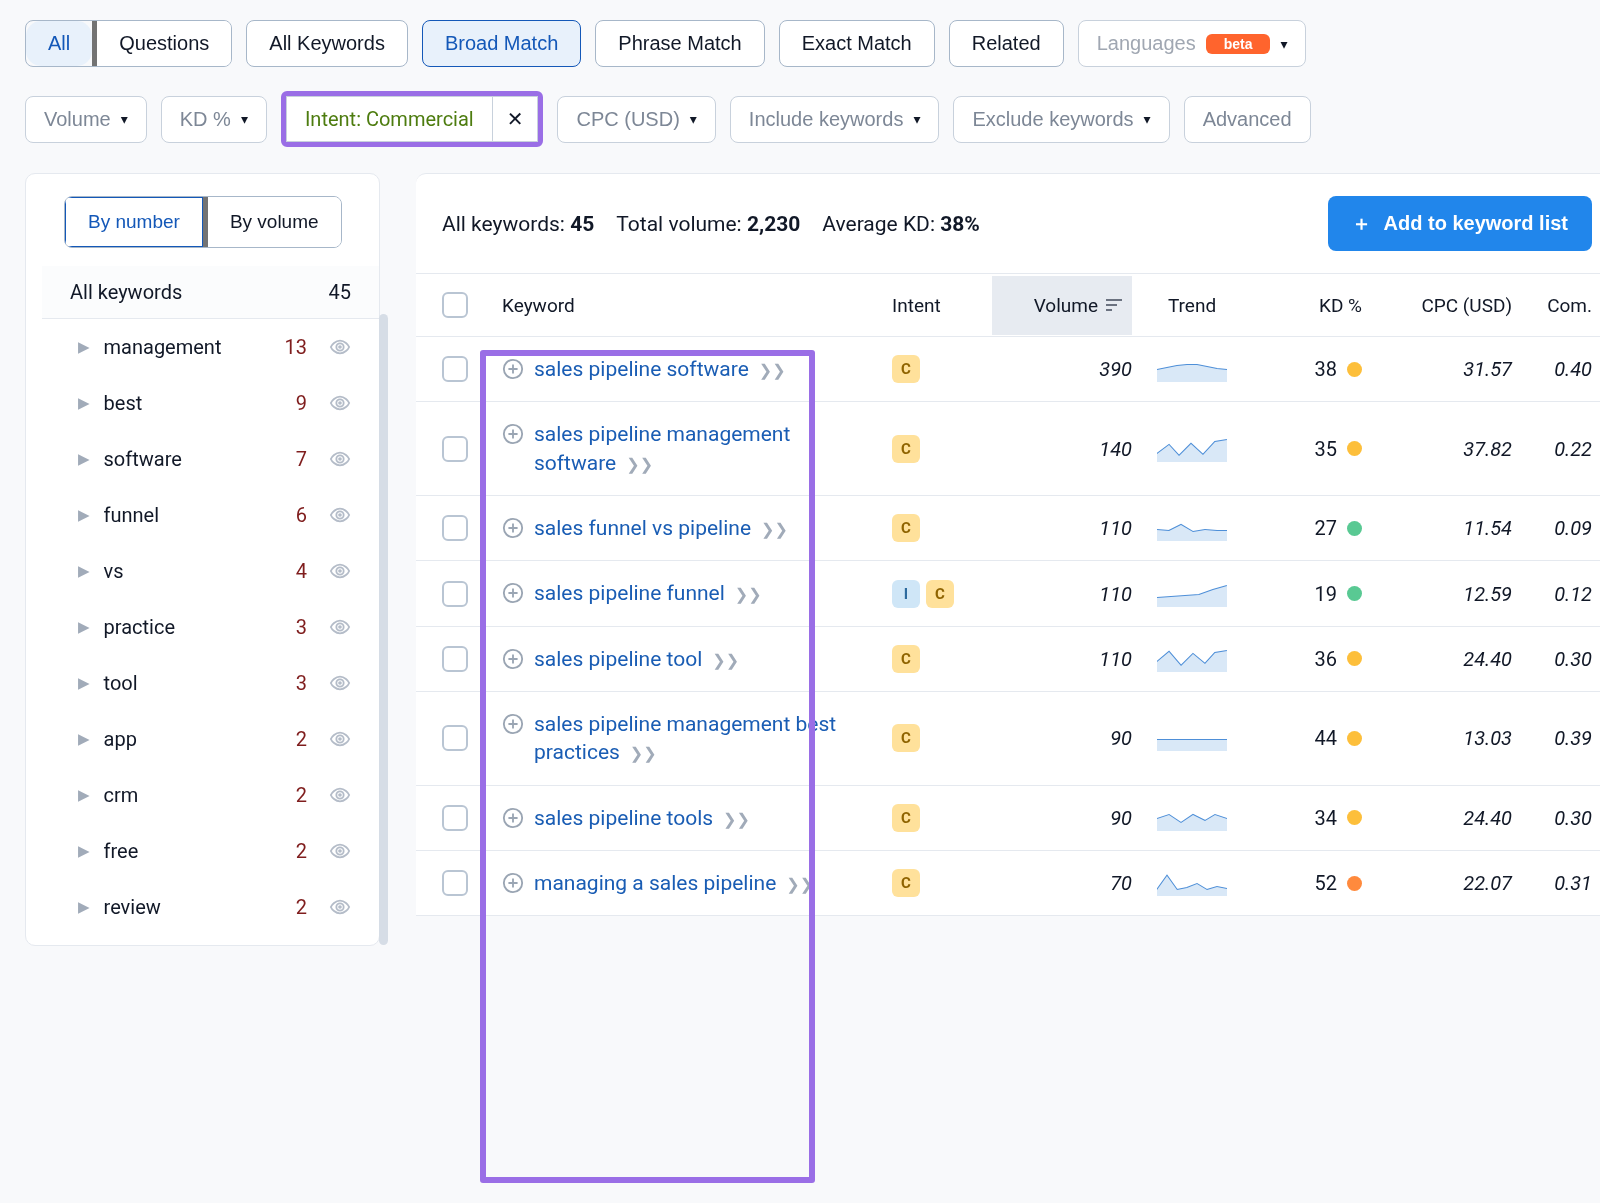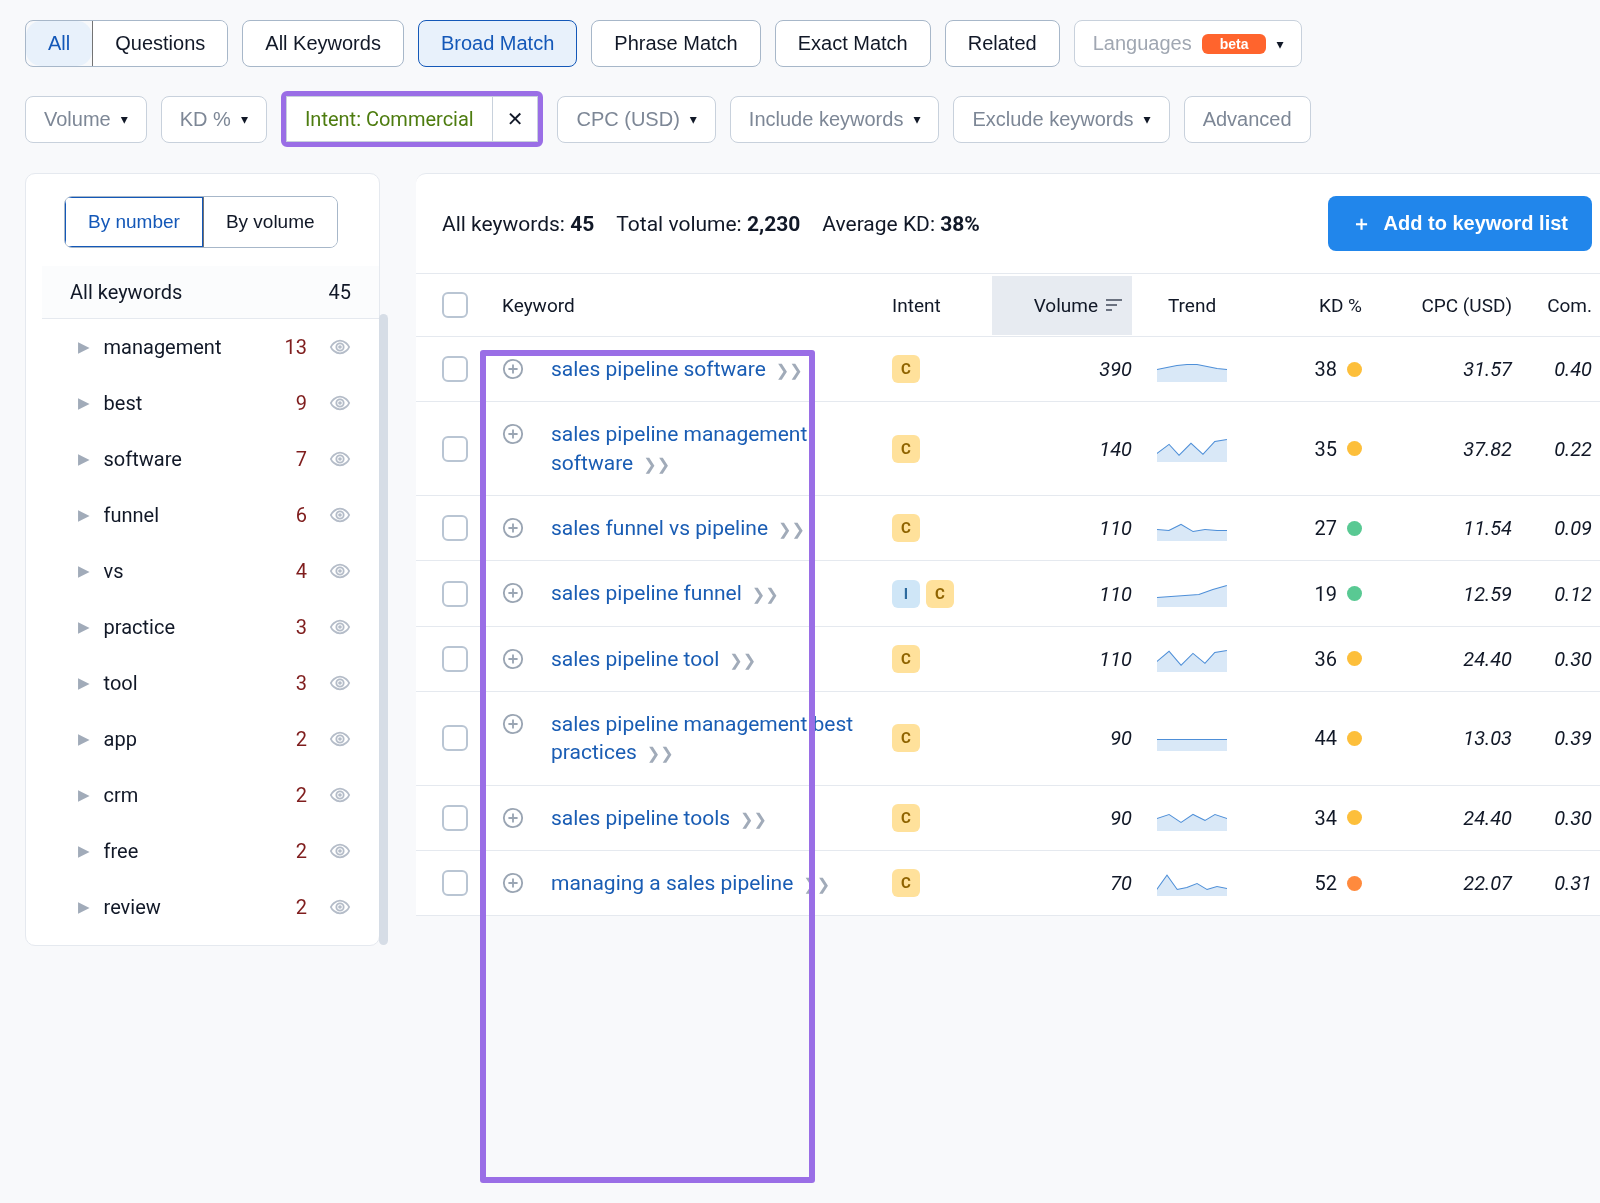--- a/index.html
+++ b/index.html
@@ -26,21 +26,21 @@
   overflow: hidden;
 }
 .seg-btn {
   padding: 11px 22px;
   background: #fff;
   color: #111827;
   border: none;
   font-size: 20px;
   cursor: pointer;
 }
-.seg-btn + .seg-btn { border-left: 1px solid #737373; }
+.seg-btn + .seg-btn { border-left: 5px solid #737373; }
 .seg-btn.active { background: #e8f1fb; color: #1458b8; border-radius: 15px; }
 .tab-btn {
   padding: 11px 22px;
   background: #fff;
   color: #111827;
   border: 1px solid #a7b7c9;
   border-radius: 8px;
   font-size: 20px;
   cursor: pointer;
 }
@@ -208,21 +208,21 @@
 .check {
   width: 26px;
   height: 26px;
   border: 2px solid #b9c5d3;
   border-radius: 6px;
   cursor: pointer;
 }
 .kw-cell {
   display: flex;
   align-items: flex-start;
-  gap: 27px;
+  gap: 10px;
   padding-right: 14px;
   position: relative;
 }
 .plus-circle {
   width: 22px;
   height: 22px;
   margin-top: 3px;
   flex-shrink: 0;
 }
 .kw-link {

